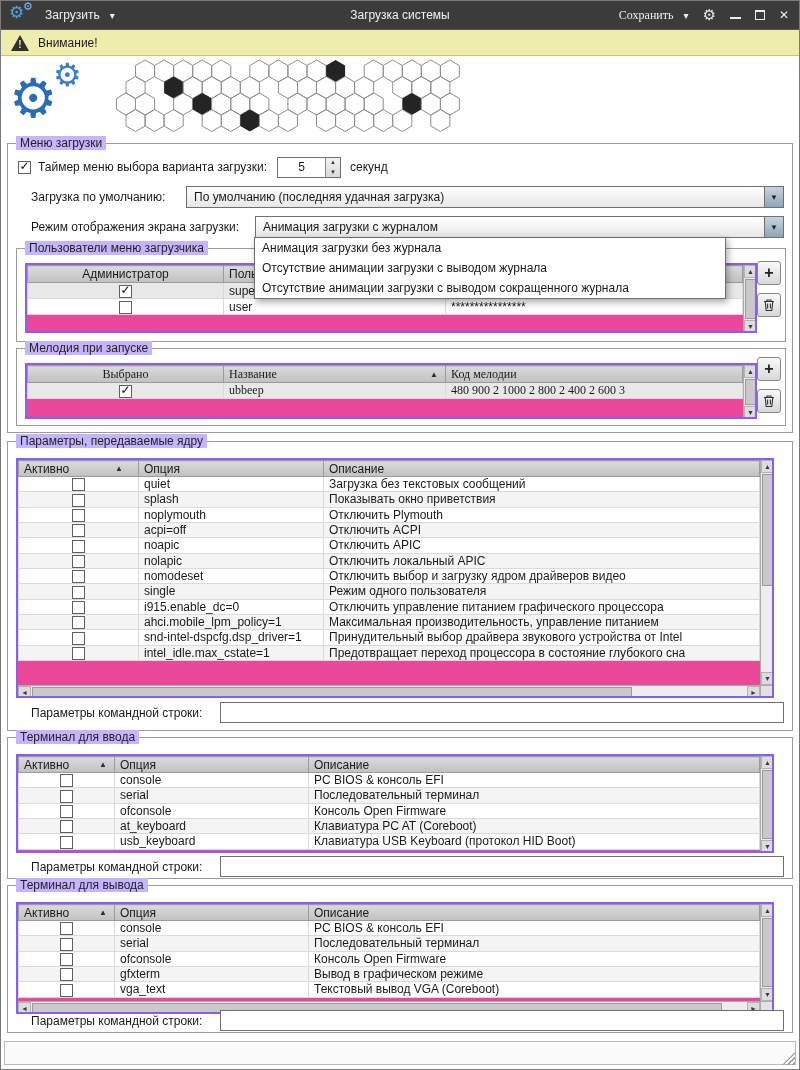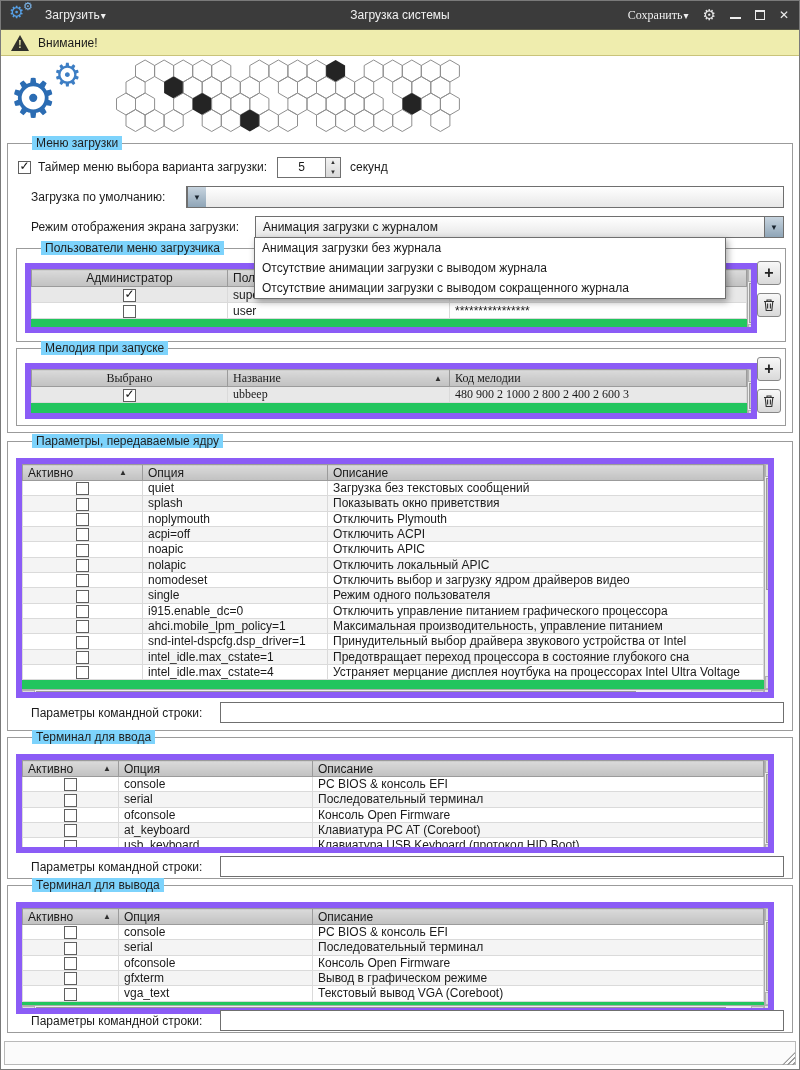--- a/index.html
+++ b/index.html
@@ -5,21 +5,21 @@
   * { margin:0; padding:0; box-sizing:border-box; }
   html,body { background:#d6d6d6; }
   body { font-family:"Liberation Sans", sans-serif; font-size:12px; color:#1a1a1a; }
   .window { position:relative; width:800px; height:1070px; background:#ffffff; border:1px solid #7a7a7a; overflow:hidden; }
 
   
   .titlebar { position:absolute; left:0; top:0; width:100%; height:28px; background:#3b3b3b; color:#f0f0f0; display:flex; align-items:center; }
   .tb-left { display:flex; align-items:center; gap:8px; padding-left:8px; z-index:2; }
   .tb-title { position:absolute; left:0; right:0; text-align:center; color:#f2f2f2; pointer-events:none; }
   .tb-right { margin-left:auto; display:flex; align-items:center; gap:14px; padding-right:10px; z-index:2;font-family:Liberation Serif, serif; }
-  .tb-btn { background:none; border:none; color:#f0f0f0; font:inherit; display:flex; align-items:center; gap:1px; cursor:default; }
+  .tb-btn { background:none; border:none; color:#f0f0f0; font:inherit; display:flex; align-items:center; gap:10px; cursor:default; }
   .i-caret::before { content:"▾"; font-size:10px; }
   .i-gear::before { content:"⚙"; }
   .app-gears { position:relative; width:28px; height:24px; }
   .app-gears .g1 { position:absolute; left:0; top:1px; font-size:17px; color:#56a0e6; line-height:1; }
   .app-gears .g2 { position:absolute; left:14px; top:-2px; font-size:11px; color:#7db8ef; line-height:1; }
   .tb-gear { font-size:15px; color:#e8e8e8; line-height:1; }
   .win-min { width:11px; height:11px; position:relative; }
   .win-min::after { content:""; position:absolute; left:0; right:0; bottom:2px; border-bottom:2px solid #ededed; }
   .win-max { width:10px; height:10px; border:1px solid #ededed; border-top:2px solid #ededed; }
   .win-close::before { content:"✕"; color:#ededed; font-size:12px; }
@@ -33,21 +33,21 @@
 
   
   .hero { position:absolute; left:0; top:56px; width:100%; height:86px; background:#ffffff; }
   .hero-gears { position:relative; width:100px; height:82px; }
   .hero-gears .g1 { position:absolute; left:8px; top:14px; font-size:54px; color:#2b6cb3; line-height:1; }
   .hero-gears .g2 { position:absolute; left:52px; top:2px; font-size:32px; color:#3d7ec4; line-height:1; }
   .honeycomb { position:absolute; left:115px; top:2px; }
 
   
   .group { position:absolute; border:1px solid #9b9b9b; background:#ffffff; }
-  .group > .legend { position:absolute; top:-8px; left:24px; background:#7dd3fc; padding:0 4px; color:#1f1f1f; white-space:nowrap; z-index:1; }
+  .group > .legend { position:absolute; top:-8px; left:8px; background:#c4b5fd; padding:0 4px; color:#1f1f1f; white-space:nowrap; z-index:1; }
   .frow { position:absolute; display:flex; align-items:center; }
   .lbl { white-space:nowrap;margin-left:13px; }
 
   
   .cb { display:inline-block; width:13px; height:13px; border:1px solid #5f5f5f; background:#fff; position:relative; vertical-align:middle; flex:none; }
   .cb.checked::before { content:"✓"; position:absolute; left:0; top:-3px; width:100%; text-align:center; font-size:12px; color:#111; }
 
   
   .spin { display:inline-flex; width:64px; height:21px; border:1px solid #6f6f6f; background:#fff; }
   .spin-val { flex:1; text-align:center; line-height:19px; }
@@ -61,21 +61,21 @@
   
   .combo { position:absolute; height:22px; border:1px solid #6f6f6f; background:linear-gradient(#ffffff,#e7e7e7); display:flex; align-items:center; }
   .combo-txt { flex:1; padding:0 7px; white-space:nowrap; overflow:hidden; }
   .combo-btn { width:19px; height:100%; background:linear-gradient(#c7d4df,#8fa5b7); border-left:1px solid #6f6f6f; display:flex; align-items:center; justify-content:center; font-size:8px; color:#19242f; flex:none; }
 
   
   .popup { position:absolute; background:#ffffff; border:1px solid #6f6f6f; box-shadow:2px 3px 7px rgba(0,0,0,.35); z-index:60; }
   .popup-item { height:20px; line-height:20px; padding:0 7px; white-space:nowrap; overflow:hidden; }
 
   
-  .tblwrap { position:absolute; background:#22c55e; border:6px solid #8b5cf6; overflow:hidden; }
+  .tblwrap { position:absolute; background:#ec4899; border:2px solid #8b5cf6; overflow:hidden; }
   table.tbl { border-collapse:collapse; table-layout:fixed; background:#fff; }
   .tbl th { background:linear-gradient(#dadada,#c1c1c1); border:1px solid #9b9b9b; font-weight:normal; text-align:left; padding:0 5px; height:16px; white-space:nowrap; overflow:hidden; }
   .tbl.big th { height:17px; }
   .tbl td { border:1px solid #dadada; padding:0 5px; height:15px; white-space:nowrap; overflow:hidden; }
   .tbl.big td { height:16px; }
   .tbl .c-center { text-align:center; }
   .tbl td.c-check { text-align:center; }
   .alt-even tbody tr:nth-child(even) td { background:#f4f4f4; }
   .alt-odd tbody tr:nth-child(odd) td { background:#e8e8e8; }
   .th-flex { display:flex; align-items:center; }
@@ -221,20 +221,21 @@
         <span class="spin-steps">
           <span class="i-up"></span>
           <span class="i-down"></span>
         </span>
       </span>
       <span class="lbl" style="margin-left:9px;">секунд</span>
     </div>
 
     <span class="lbl" style="position:absolute; left:10px; top:46px;">Загрузка по умолчанию:</span>
     <div class="combo" style="left:178px; top:42px; right:8px;">
+      <span class="combo-txt">По умолчанию (последняя удачная загрузка)</span>
       <span class="combo-btn i-down"></span>
     </div>
 
     <span class="lbl" style="position:absolute; left:10px; top:76px;">Режим отображения экрана загрузки:</span>
     <div class="combo" style="left:247px; top:72px; right:8px;">
       <span class="combo-txt">Анимация загрузки с журналом</span>
       <span class="combo-btn i-down"></span>
     </div>
 
     <div class="group" style="left:8px; top:104px; width:770px; height:94px;">
@@ -409,25 +410,20 @@
             <tr>
               <td class="c-check"><span class="cb"></span></td>
               <td>snd-intel-dspcfg.dsp_driver=1</td>
               <td>Принудительный выбор драйвера звукового устройства от Intel</td>
             </tr>
             <tr>
               <td class="c-check"><span class="cb"></span></td>
               <td>intel_idle.max_cstate=1</td>
               <td>Предотвращает переход процессора в состояние глубокого сна</td>
             </tr>
-            <tr>
-              <td class="c-check"><span class="cb"></span></td>
-              <td>intel_idle.max_cstate=4</td>
-              <td>Устраняет мерцание дисплея ноутбука на процессорах Intel Ultra Voltage</td>
-            </tr>
           </tbody>
       </table>
       <div class="vsb" style="left:742px; top:0; height:225px;">
         <span class="sb-btn sb-top i-up"></span>
         <span class="sb-thumb" style="top:14px; height:112px;"></span>
         <span class="sb-btn sb-bot i-down"></span>
       </div>
       <div class="hsb" style="left:0; top:225px; width:742px;">
         <span class="sb-btn sb-left i-left"></span>
         <span class="sb-thumb" style="left:14px; width:600px;"></span>

